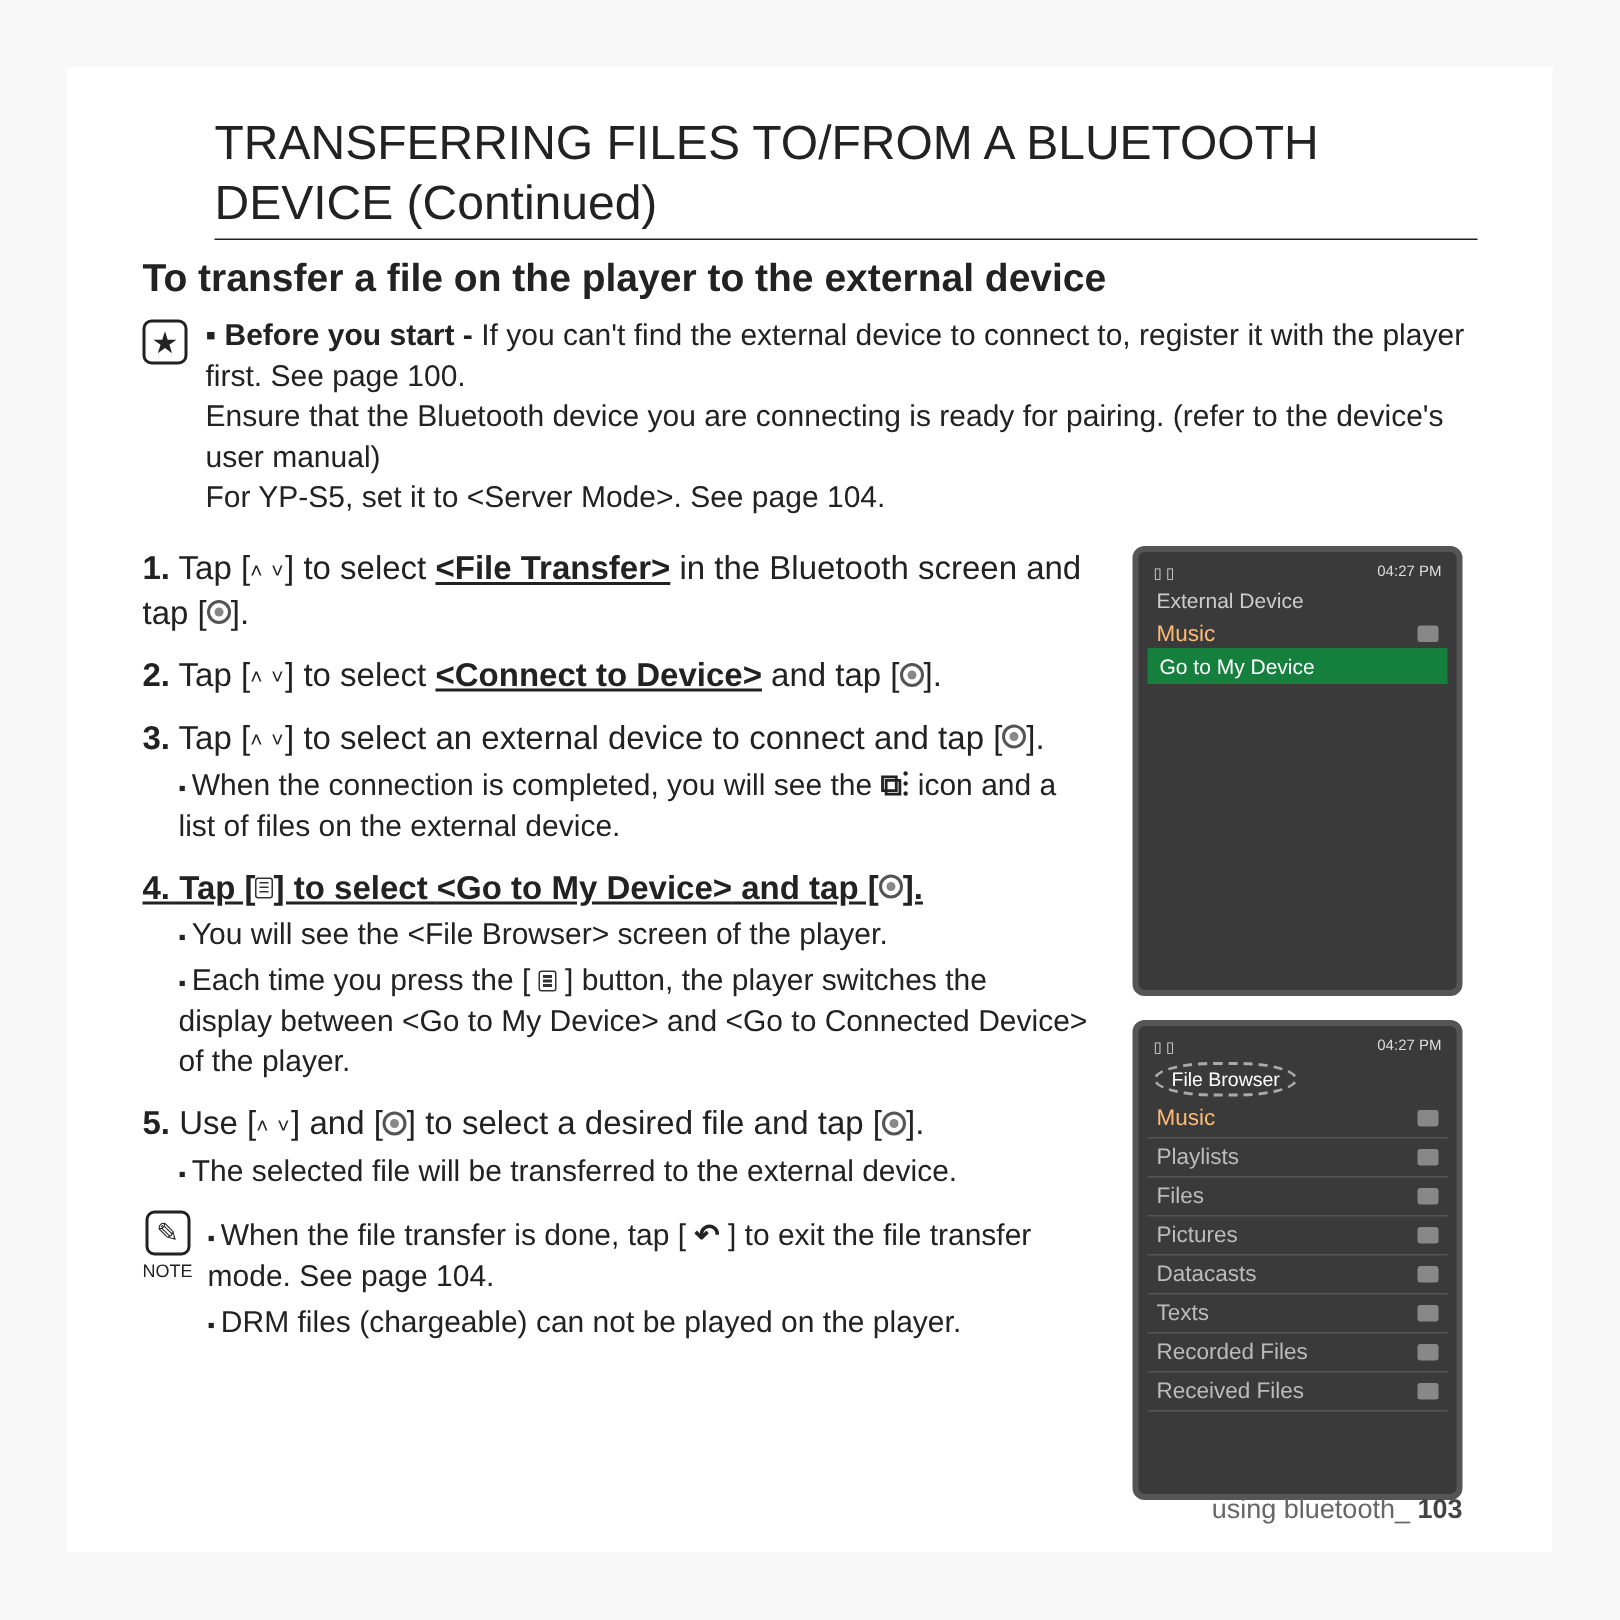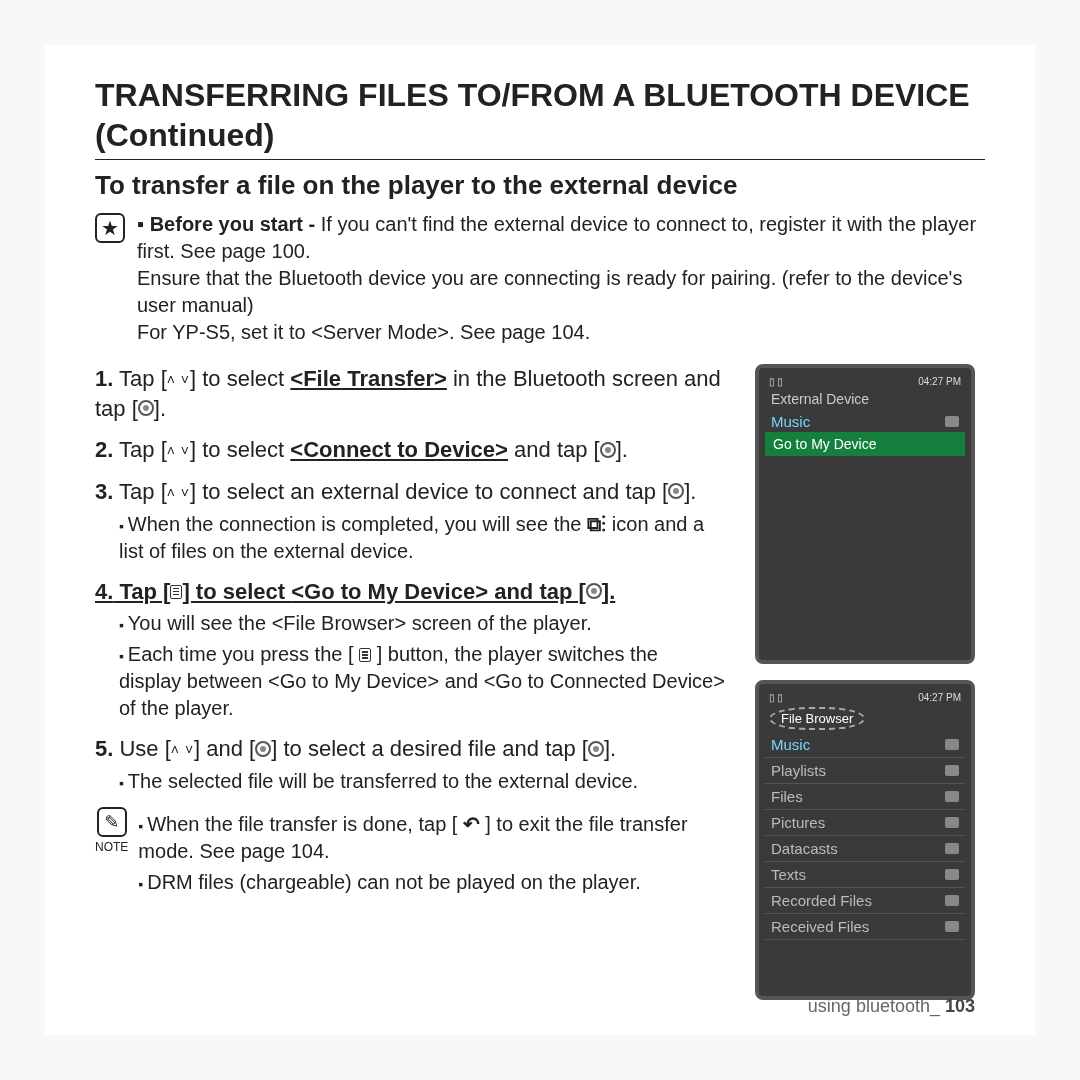--- a/index.html
+++ b/index.html
@@ -15,25 +15,26 @@
     position: absolute;
     left: 45px;
     top: 45px;
     width: 990px;
     height: 990px;
     background: #fff;
     padding: 30px 50px 20px 50px;
   }
   .main-title {
     font-size: 32px;
-    font-weight: bold;
+    font-weight: normal;
     line-height: 1.25;
     border-bottom: 1.5px solid #222;
     padding-bottom: 4px;
     margin-bottom: 10px;
+    margin-left: 48px;
   }
   .sub-title {
     font-size: 26px;
     font-weight: bold;
     margin-bottom: 10px;
   }
   .before-row {
     display: flex;
     align-items: flex-start;
     margin-bottom: 18px;
@@ -127,21 +128,21 @@
   }
   .device .row {
     display: flex;
     justify-content: space-between;
     align-items: center;
     padding: 4px 6px;
     border-bottom: 1px solid #555;
     font-size: 15px;
     color: #bbb;
   }
-  .device .row.sel { color: #7dd3fc; }
+  .device .row.sel { color: #fdba74; }
   .folder-icon {
     width: 14px; height: 11px;
     background: #888;
     border-radius: 2px;
     position: relative;
   }
   .dropdown {
     position: absolute;
     top: 64px; left: 6px; right: 6px;
     background: #15803d;

